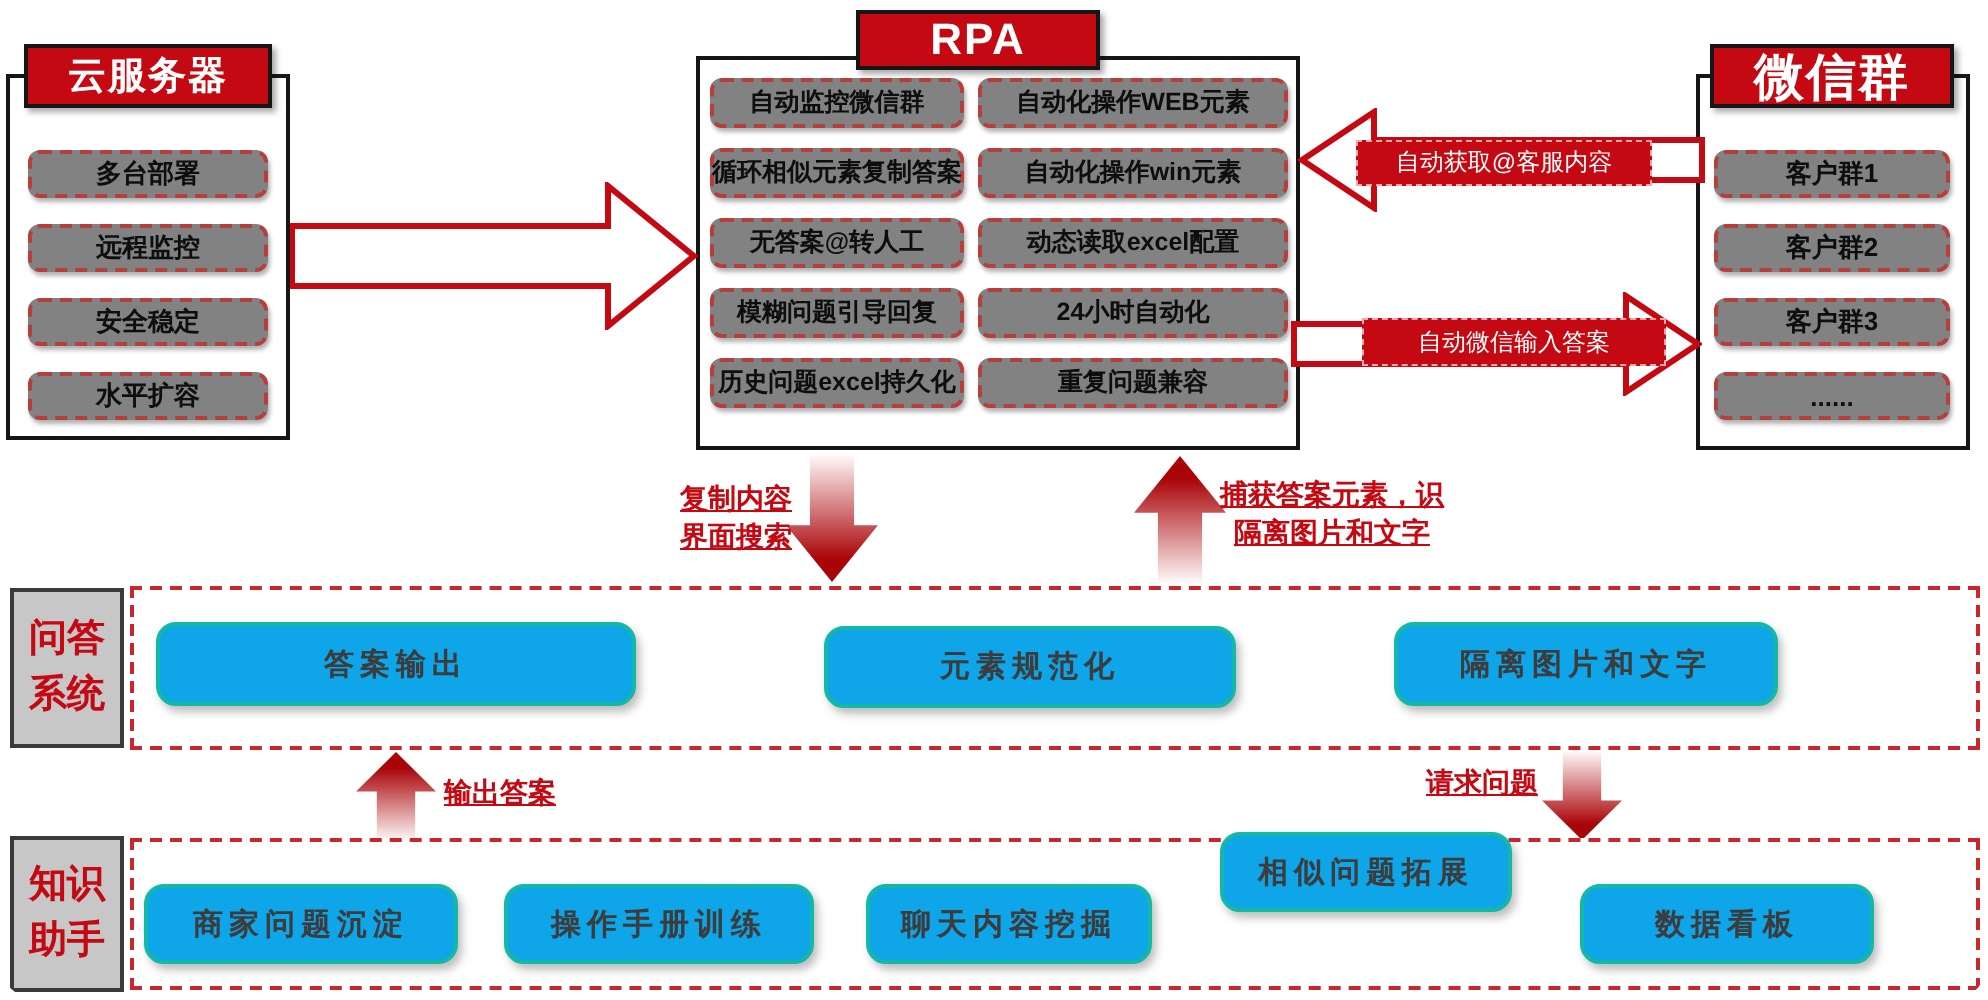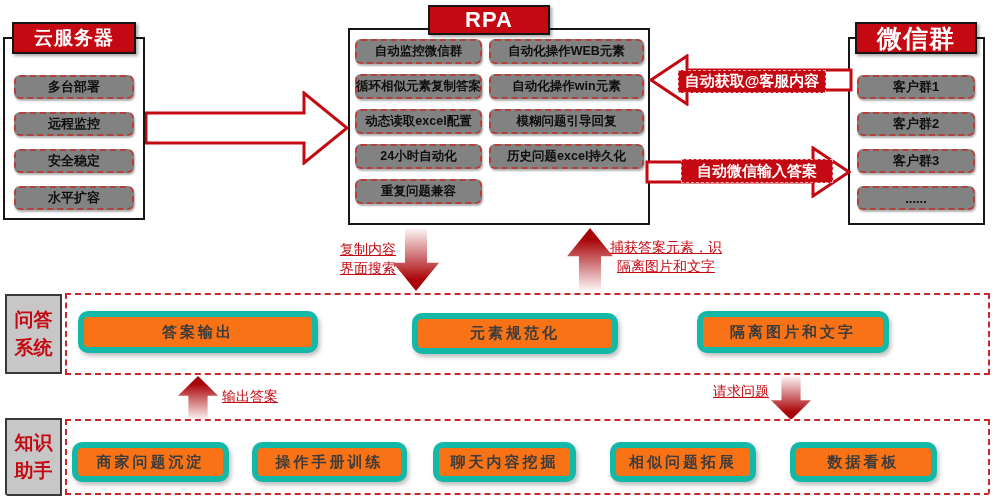--- a/index.html
+++ b/index.html
@@ -17,39 +17,39 @@
   .vlist{position:absolute;display:flex;flex-direction:column;align-items:center;}
   .vlist .gray-btn{width:100%;height:24px;margin-bottom:13px;}
 
   .rpa-grid{position:absolute;display:grid;grid-template-columns:127px 155px;grid-auto-rows:25px;
     column-gap:7px;row-gap:10px;}
   .rpa-grid .gray-btn{font-size:12.5px;}
 
   
   .arrow-svg{position:absolute;}
   .flow-label{position:absolute;background:#c40912;border:1px dashed #eda9a9;box-sizing:border-box;
-    color:#fff;font-weight:bold;font-size:15px;display:flex;align-items:center;justify-content:center;
+    color:#fff;font-weight:normal;font-size:12px;display:flex;align-items:center;justify-content:center;
     z-index:6;white-space:nowrap;}
 
   
   .ga{position:absolute;}
   .ga-down{background:linear-gradient(to bottom,rgba(196,9,18,0.03),#a90408 82%);
     clip-path:polygon(26% 0,74% 0,74% 55%,100% 55%,50% 100%,0 55%,26% 55%);}
   .ga-up{background:linear-gradient(to top,rgba(196,9,18,0.03),#a90408 82%);
     clip-path:polygon(50% 0,100% 45%,74% 45%,74% 100%,26% 100%,26% 45%,0 45%);}
 
-  .note{position:absolute;color:#c40912;font-weight:normal;font-size:14px;line-height:1.35;}
+  .note{position:absolute;color:#c40912;font-weight:bold;font-size:14px;line-height:1.35;}
   .note div{text-decoration:underline;white-space:nowrap;}
 
   
   .section{position:absolute;border:2px dashed #c8272c;box-sizing:border-box;background:#fff;}
   .section-label{position:absolute;background:#c7c7c7;border:2px solid #3a3a3a;box-sizing:border-box;
     color:#c40912;font-weight:bold;font-size:19px;line-height:1.45;display:flex;flex-direction:column;
     align-items:center;justify-content:center;z-index:4;}
-  .white-box{position:absolute;background:#f97316;border:6px solid #14b8a6;border-radius:10px;box-sizing:border-box;
+  .white-box{position:absolute;background:#0ea5e9;border:2px solid #14b8a6;border-radius:10px;box-sizing:border-box;
     color:#3c3c3c;font-weight:bold;font-size:15px;letter-spacing:3px;display:flex;align-items:center;
     justify-content:center;box-shadow:2px 3px 4px rgba(110,110,110,0.45);white-space:nowrap;}
 </style>
 </head>
 <body>
 
 <div class="stage">
 
   <div class="panel" style="left:3px;top:37px;width:142px;height:183px;"></div>
   <div class="panel-header" style="left:12px;top:22px;width:124px;height:32px;font-size:19px;">云服务器</div>
@@ -60,20 +60,21 @@
     <div class="gray-btn">水平扩容</div>
   </div>
 
   <div class="panel" style="left:348px;top:28px;width:302px;height:197px;"></div>
   <div class="panel-header" style="left:428px;top:5px;width:122px;height:30px;font-size:22px;">RPA</div>
   <div class="rpa-grid" style="left:355px;top:39px;">
     <div class="gray-btn">自动监控微信群</div>
     <div class="gray-btn">自动化操作WEB元素</div>
     <div class="gray-btn">循环相似元素复制答案</div>
     <div class="gray-btn">自动化操作win元素</div>
+    <div class="gray-btn">无答案@转人工</div>
     <div class="gray-btn">动态读取excel配置</div>
     <div class="gray-btn">模糊问题引导回复</div>
     <div class="gray-btn">24小时自动化</div>
     <div class="gray-btn">历史问题excel持久化</div>
     <div class="gray-btn">重复问题兼容</div>
   </div>
 
   <div class="panel" style="left:848px;top:37px;width:137px;height:188px;"></div>
   <div class="panel-header" style="left:855px;top:22px;width:122px;height:32px;font-size:25px;">微信群</div>
   <div class="vlist" style="left:857px;top:75px;width:118px;">
@@ -129,16 +130,16 @@
   </div>
 
   <div class="section" style="left:65px;top:419px;width:925px;height:76px;"></div>
   <div class="section-label" style="left:5px;top:418px;width:57px;height:78px;">
     <div>知识</div>
     <div>助手</div>
   </div>
   <div class="white-box" style="left:72px;top:442px;width:157px;height:40px;">商家问题沉淀</div>
   <div class="white-box" style="left:252px;top:442px;width:155px;height:40px;">操作手册训练</div>
   <div class="white-box" style="left:433px;top:442px;width:143px;height:40px;">聊天内容挖掘</div>
-  <div class="white-box" style="left:610px;top:442px;width:146px;height:40px;">相似问题拓展</div>
+  <div class="white-box" style="left:610px;top:416px;width:146px;height:40px;">相似问题拓展</div>
   <div class="white-box" style="left:790px;top:442px;width:147px;height:40px;">数据看板</div>
 
 </div>
 
 </body></html>

